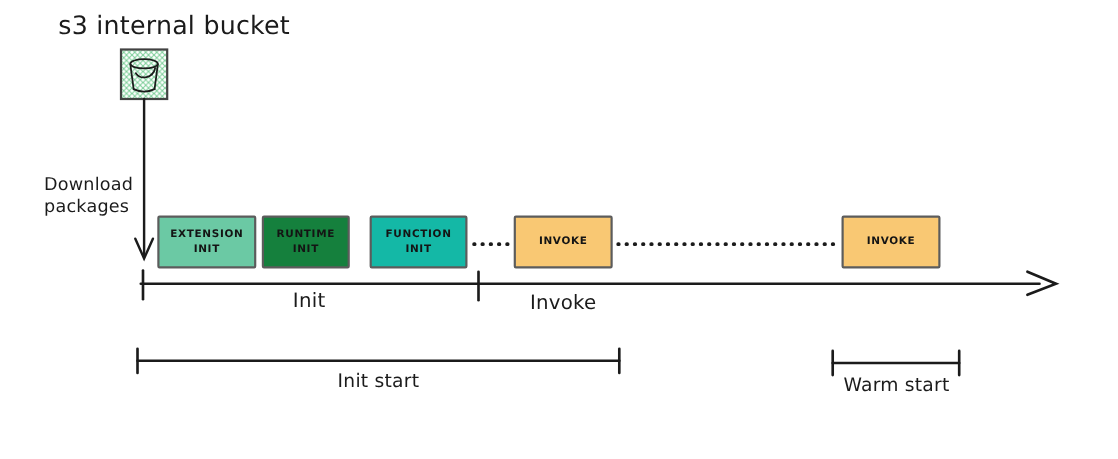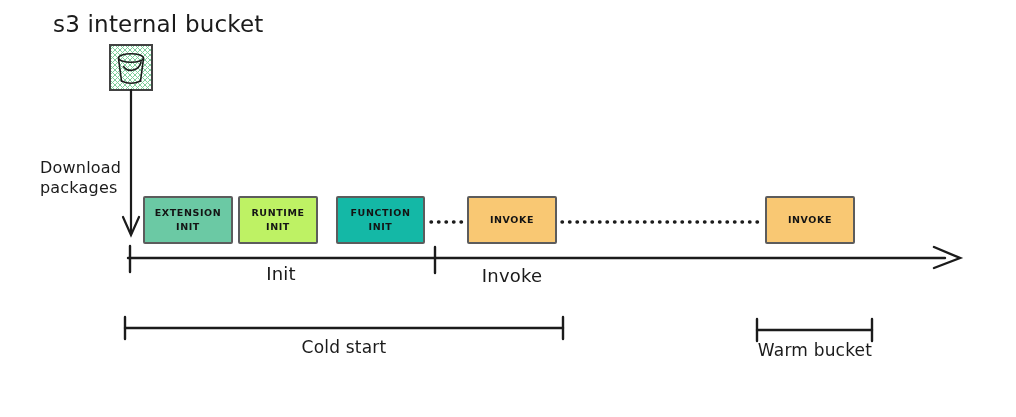--- a/index.html
+++ b/index.html
@@ -105,21 +105,21 @@
 
   <div class="hand note-label" style="left:40px; top:126px;margin-top:32px;">Download
 packages</div>
 
 
   <div class="tbox" style="left: 143px; width: 90px; background: rgb(107, 201, 164); justify-content: center;">
     <span>EXTENSION
 INIT</span>
   </div>
 
-  <div class="tbox" style="left: 238px; width: 80px; background: #bef264;">
+  <div class="tbox" style="left: 238px; width: 80px; background: #15803d;">
     <span>RUNTIME
 INIT</span>
   </div>
 
   <div class="tbox" style="left: 336px; width: 89px; background: #14b8a6;">
     <span>FUNCTION
 INIT</span>
   </div>
 
   <div class="tbox" style="left: 467px; width: 90px; background: rgb(249, 200, 115);">
@@ -127,17 +127,17 @@
   </div>
 
   <div class="tbox" style="left: 765px; width: 90px; background: rgb(249, 200, 115);">
     <span>INVOKE</span>
   </div>
 
   <div class="hand phase-label centered" style="left:281px; top:263px;">Init</div>
 
   <div class="hand phase-label centered" style="left:512px; top:265px;">Invoke</div>
 
-  <div class="hand bracket-label centered" style="left:344px; top:337px;">Cold start</div>
+  <div class="hand bracket-label centered" style="left:344px; top:337px;">Init start</div>
 
-  <div class="hand bracket-label centered" style="left:815px; top:340px;">Warm bucket</div>
+  <div class="hand bracket-label centered" style="left:815px; top:340px;">Warm start</div>
 
 </div>
 
 </body></html>

